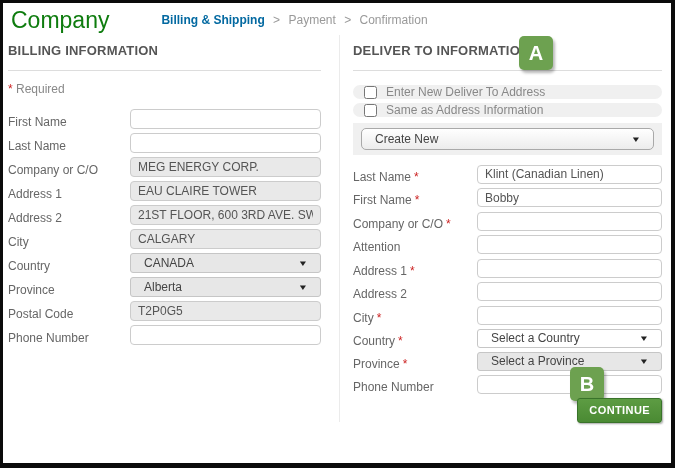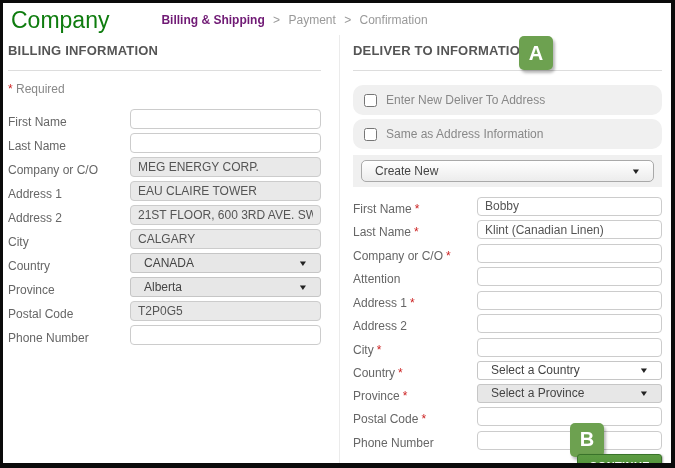--- a/index.html
+++ b/index.html
@@ -4,21 +4,21 @@
 <style>
   * { margin:0; padding:0; box-sizing:border-box; }
   body { font-family:"Liberation Sans", sans-serif; background:#fff; }
   .frame { width:675px; height:468px; border:3px solid #0b0b0b; border-right-width:4px;
            border-bottom-width:5px; background:#fff; overflow:hidden; position:relative; }
 
   
   .hdr { display:flex; align-items:center; padding:4px 8px 2px; height:32px; }
   .title { color:#0e7c0e; font-size:23px; font-weight:normal; }
   .crumbs { margin-left:52px; font-size:12px; color:#999; }
-  .crumb-active { color:#701a75; font-weight:bold; }
+  .crumb-active { color:#0369a1; font-weight:bold; }
   .crumb-sep { margin:0 5px; color:#999; }
 
   
   .cols { display:flex; align-items:stretch; }
   .lcol { width:337px; flex-shrink:0; padding:0 18px 0 5px; border-right:1px solid #ebebeb; }
   .rcol { flex:1; padding:0 9px 0 13px; }
 
   .sec-head { font-size:13px; font-weight:bold; color:#555; letter-spacing:.2px;
               padding:8px 0 12px; border-bottom:1px solid #ddd; position:relative; }
 
@@ -35,21 +35,21 @@
   input.ro { background:#e9e9e9; }
 
   .sel { height:20px; border:1px solid #c6c6c6; border-radius:3px; background:#e7e7e7;
          display:flex; align-items:center; justify-content:space-between;
          font-size:12px; color:#444; padding:0 13px; cursor:default; }
   .rcol .sel { height:19px; }
   .sel.light { background:#fff; }
   .sel-arrow { font-size:8px; color:#222; transform:scaleX(1.3); }
 
   
-  .chk-row { background:#f0f0f0; height:30px; display:flex; align-items:center;
+  .chk-row { background:#f0f0f0; height:14px; display:flex; align-items:center;
              padding-left:11px; margin-top:4px; font-size:12px; color:#888;border-radius:10px; }
   .chk-row.first { margin-top:14px; }
   .chk-row input { margin-right:9px; width:13px; height:13px; }
   .selset-row { background:#f0f0f0; padding:5px 8px; margin-top:6px; }
   .selset-row .sel { height:22px; border:1px solid #a9a9a9; border-radius:5px;
                      background:linear-gradient(#ffffff,#ececec); color:#444; }
 
   .fields { margin-top:9px; }
 
   .badge { width:34px; height:34px; background:#6da150; border-radius:5px; color:#fff;
@@ -159,26 +159,26 @@
       </div>
       <div class="selset-row">
         <span class="sel">
           <span>Create New</span>
           <span class="sel-arrow">▼</span>
         </span>
       </div>
 
       <div class="fields">
         <div class="row">
+          <span class="lbl"><span>Last Name</span><span class="star">*</span></span>
+          <span class="ctrl"><input class="txt" value="Klint (Canadian Linen)" style=""></span>
+        </div>
+        <div class="row">
           <span class="lbl"><span>First Name</span><span class="star">*</span></span>
           <span class="ctrl"><input class="txt" value="Bobby" style=""></span>
-        </div>
-        <div class="row">
-          <span class="lbl"><span>Last Name</span><span class="star">*</span></span>
-          <span class="ctrl"><input class="txt" value="Klint (Canadian Linen)" style=""></span>
         </div>
         <div class="row">
           <span class="lbl"><span>Company or C/O</span><span class="star">*</span></span>
           <span class="ctrl"><input class="txt" value="" style=""></span>
         </div>
         <div class="row">
           <span class="lbl"><span>Attention</span><span class="star"></span></span>
           <span class="ctrl"><input class="txt" value="" style=""></span>
         </div>
         <div class="row">
@@ -205,24 +205,20 @@
         <div class="row">
           <span class="lbl"><span>Province</span><span class="star">*</span></span>
           <span class="ctrl">
             <span class="sel">
               <span>Select a Province</span>
               <span class="sel-arrow">▼</span>
             </span>
           </span>
         </div>
         <div class="row">
-          <span class="lbl"><span>Postal Code</span><span class="star">*</span></span>
-          <span class="ctrl"><input class="txt" value="" style=""></span>
-        </div>
-        <div class="row">
           <span class="lbl"><span>Phone Number</span><span class="star"></span></span>
           <span class="ctrl"><input class="txt" value="" style=""></span>
         </div>
       </div>
 
       <div class="cont-wrap">
         <span class="badge badge-b">B</span>
         <button class="continue-btn">CONTINUE</button>
       </div>
     </div>

